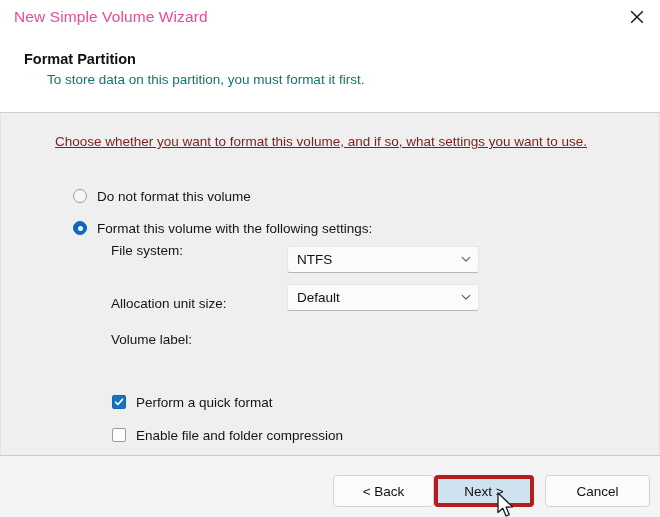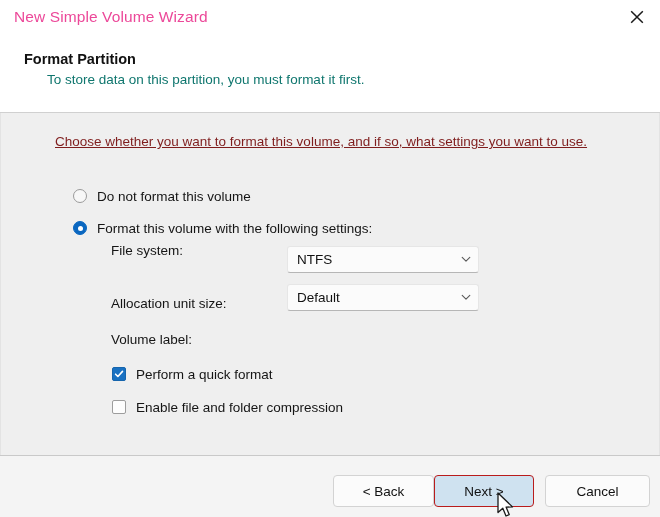--- a/index.html
+++ b/index.html
@@ -222,20 +222,21 @@
   }
 
   
   .check-row {
     position: absolute;
     left: 111px;
     display: flex;
     align-items: center;
     height: 18px;
     cursor: default;
+    margin-top: 28px;
   }
   .check-row.k1 { top: 252px; }
   .check-row.k2 { top: 285px; }
   .checkbox {
     width: 14px;
     height: 14px;
     box-sizing: border-box;
     flex: 0 0 auto;
     border-radius: 2px;
     position: relative;
@@ -289,21 +290,21 @@
     color: #111111;
     cursor: default;
     white-space: nowrap;
   }
   .btn.normal {
     background: #fbfbfb;
     border: 1px solid #d3d3d3;
   }
   .btn.hover {
     background: #cfe2f0;
-    border: 1px solid #b91c1c;
+    border: 4px solid #b91c1c;
   }
   .btn-back   { left: 333px; width: 101px; }
   .btn-next   { left: 434px; width: 100px; }
   .btn-cancel { left: 545px; width: 105px; }
 
   
   .cursor {
     position: absolute;
     left: 496px;
     top: 492px;

